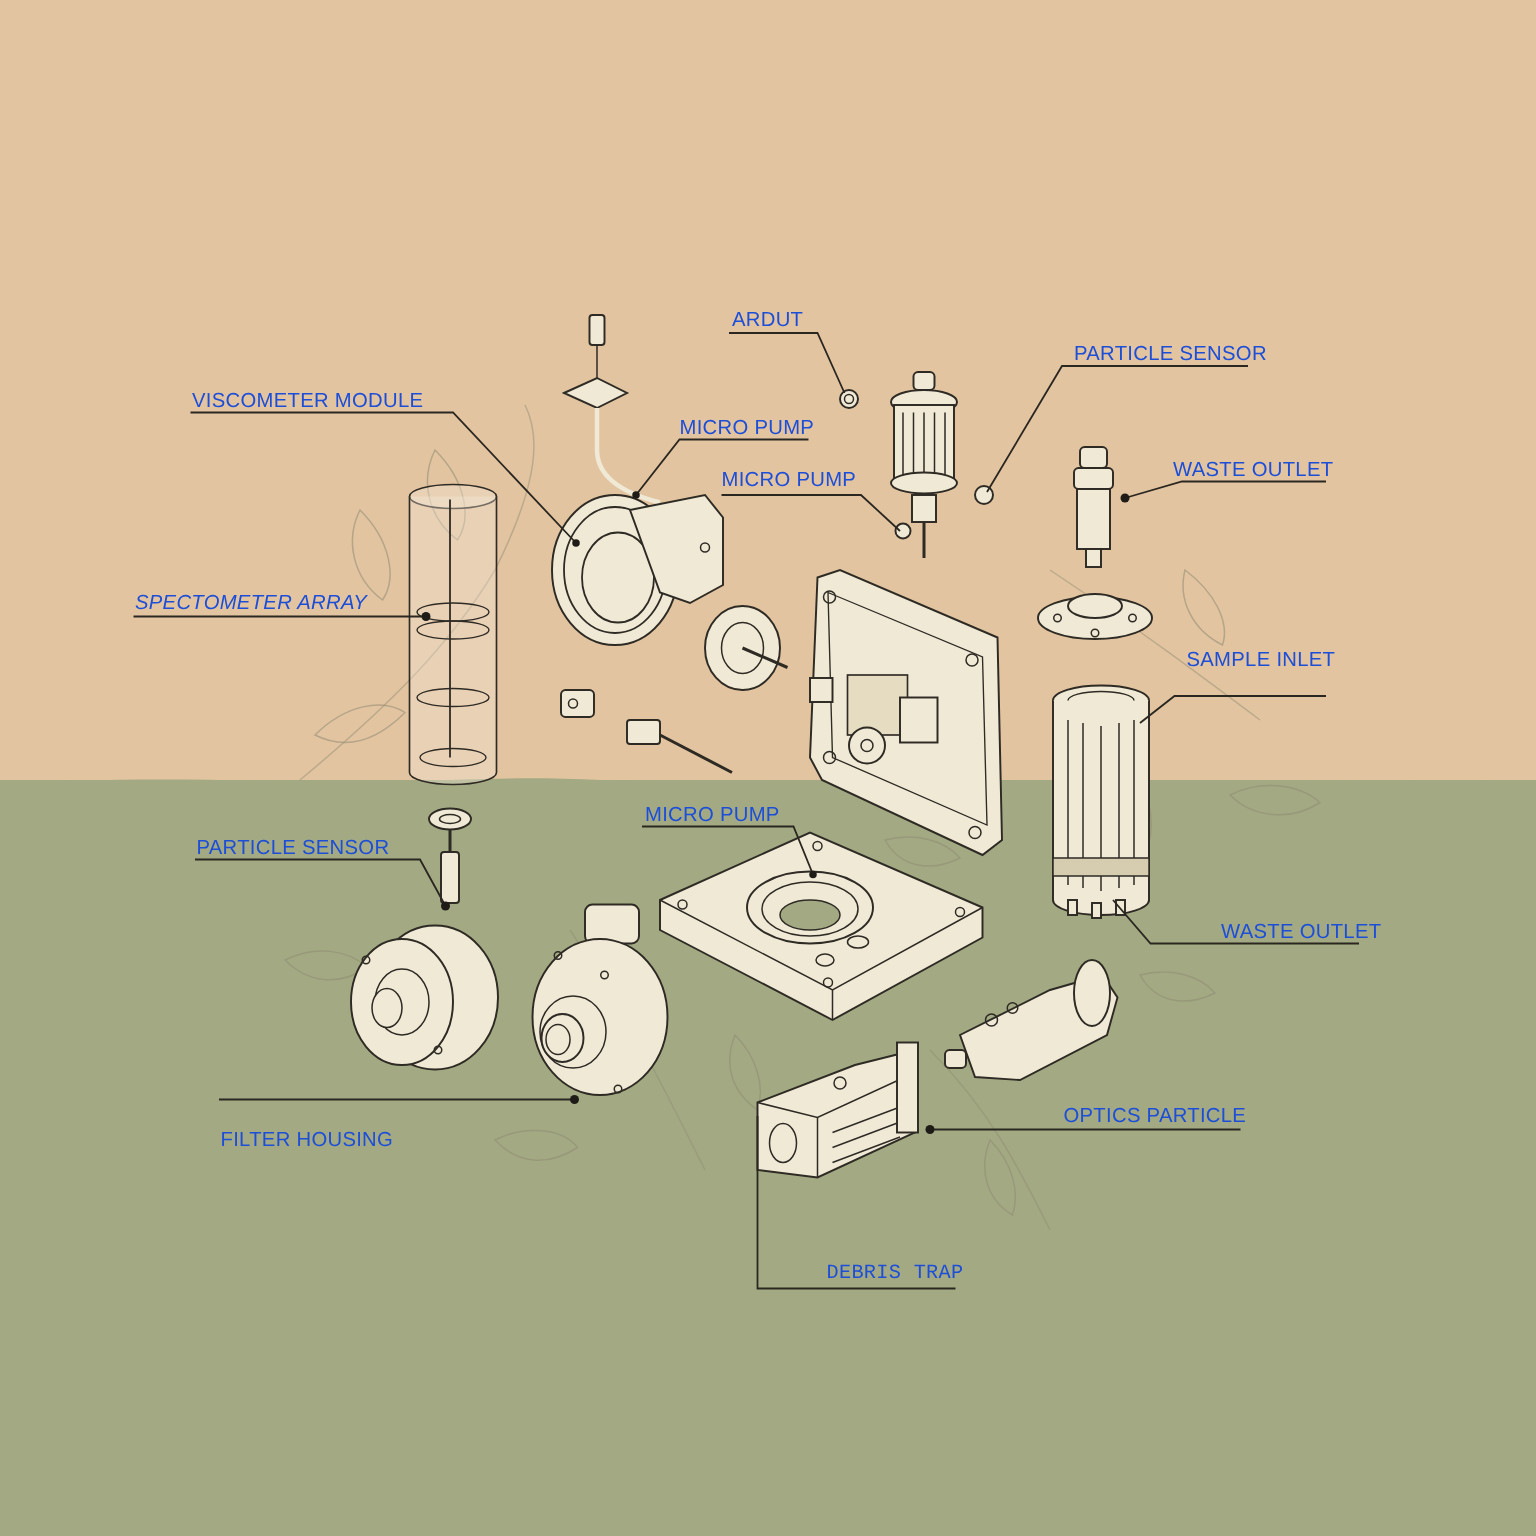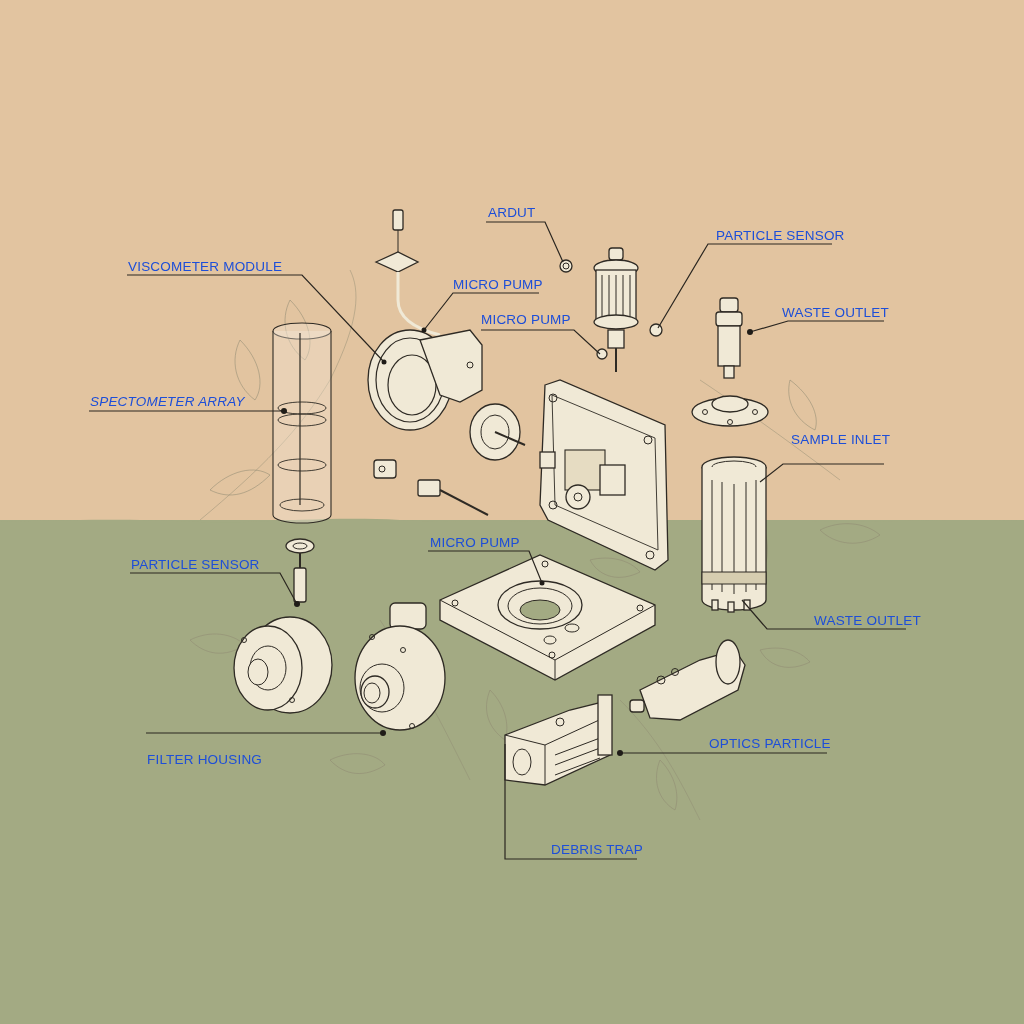--- a/index.html
+++ b/index.html
@@ -246,13 +246,13 @@
 <div class="label" style="left:453px;top:277px;">MICRO PUMP</div>
 <div class="label" style="left:481px;top:312px;">MICRO PUMP</div>
 <div class="label" style="left:782px;top:305px;">WASTE OUTLET</div>
 <div class="label" style="left:90px;top:394px;font-style:italic;">SPECTOMETER ARRAY</div>
 <div class="label" style="left:791px;top:432px;text-align:right;">SAMPLE INLET</div>
 <div class="label" style="left:131px;top:557px;">PARTICLE SENSOR</div>
 <div class="label" style="left:430px;top:535px;">MICRO PUMP</div>
 <div class="label" style="left:814px;top:613px;">WASTE OUTLET</div>
 <div class="label" style="left:147px;top:716px;margin-top:36px;">FILTER HOUSING</div>
 <div class="label" style="left:709px;top:736px;">OPTICS PARTICLE</div>
-<div class="label" style="left:551px;top:842px;">DEBRIS TRAP</div>
+<div class="label" style="left:551px;top:842px;font-family:Liberation Mono, monospace;">DEBRIS TRAP</div>
 
 </body></html>

